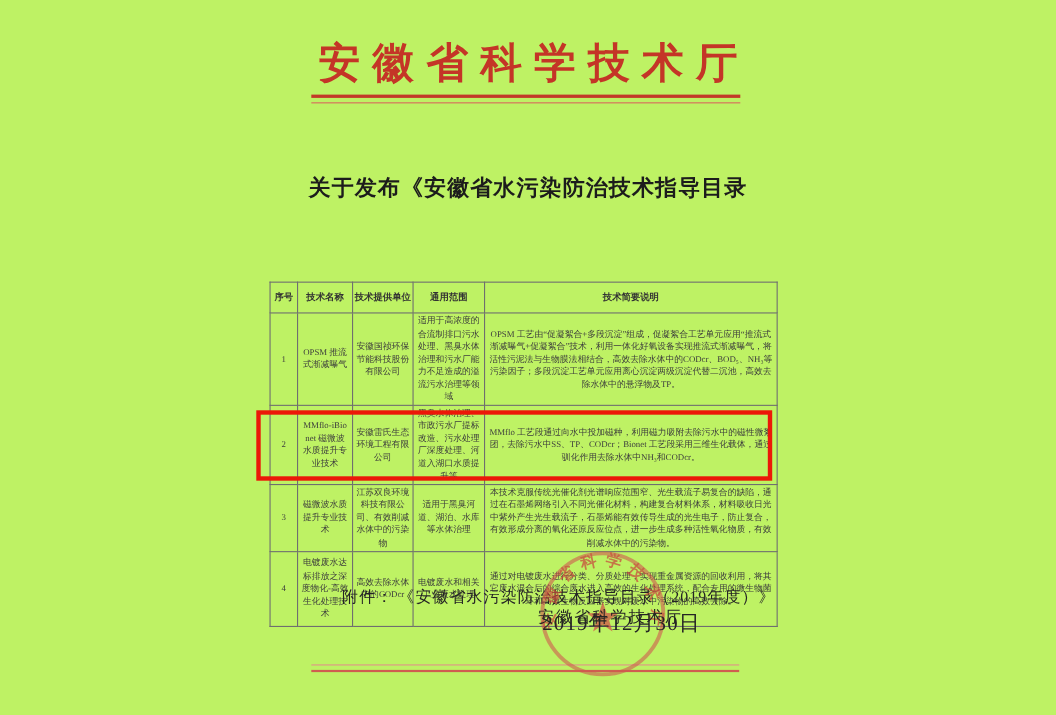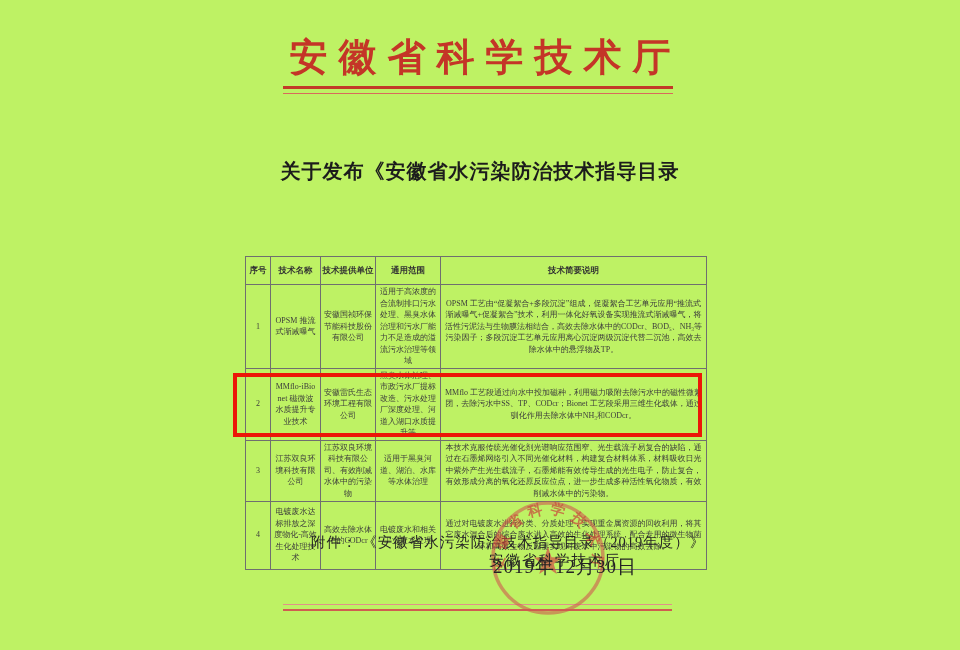--- a/index.html
+++ b/index.html
@@ -94,21 +94,21 @@
       </tr>
       <tr class="r2">
         <td class="cno">2</td>
         <td class="cname">MMflo-iBionet 磁微波水质提升专业技术</td>
         <td class="cprov">安徽雷氏生态环境工程有限公司</td>
         <td class="cscope">黑臭水体治理、市政污水厂提标改造、污水处理厂深度处理、河道入湖口水质提升等</td>
         <td class="csum">MMflo 工艺段通过向水中投加磁种，利用磁力吸附去除污水中的磁性微絮团，去除污水中SS、TP、CODcr；Bionet 工艺段采用三维生化载体，通过驯化作用去除水体中NH₃和CODcr。</td>
       </tr>
       <tr class="r3">
         <td class="cno">3</td>
-        <td class="cname">江苏双良环境科技有限公司</td>
+        <td class="cname">磁微波水质提升专业技术</td>
         <td class="cprov">江苏双良环境科技有限公司、有效削减水体中的污染物</td>
         <td class="cscope">适用于黑臭河道、湖泊、水库等水体治理</td>
         <td class="csum">本技术克服传统光催化剂光谱响应范围窄、光生载流子易复合的缺陷，通过在石墨烯网络引入不同光催化材料，构建复合材料体系，材料吸收日光中紫外产生光生载流子，石墨烯能有效传导生成的光生电子，防止复合，有效形成分离的氧化还原反应位点，进一步生成多种活性氧化物质，有效削减水体中的污染物。</td>
       </tr>
       <tr class="r4">
         <td class="cno">4</td>
         <td class="cname">电镀废水达标排放之深度物化-高效生化处理技术</td>
         <td class="cprov">高效去除水体中的CODcr</td>
         <td class="cscope">电镀废水和相关工业废水处理</td>
         <td class="csum">通过对电镀废水进行分类、分质处理，实现重金属资源的回收利用，将其它废水混合后的综合废水进入高效的生化处理系统，配合专用的微生物菌环和高效生物反应器实现对废水中污染物的高效去除。</td>

